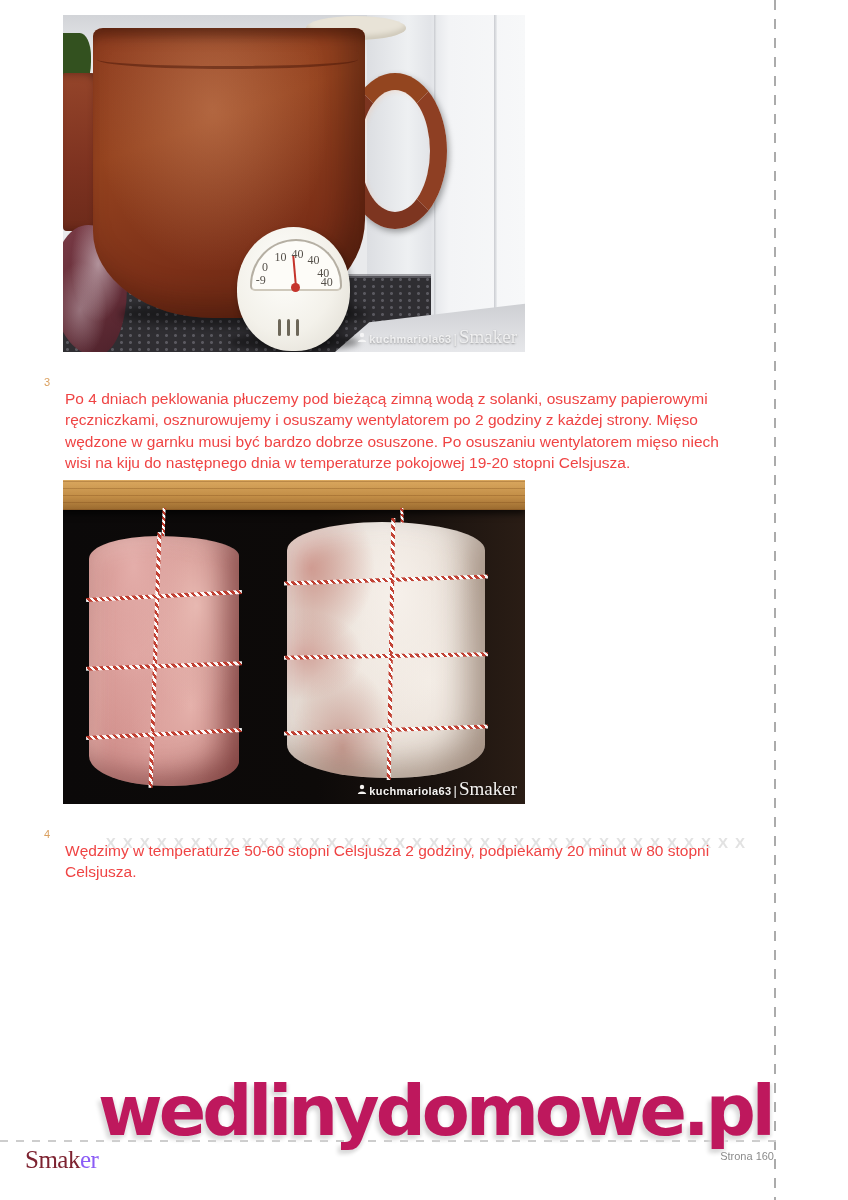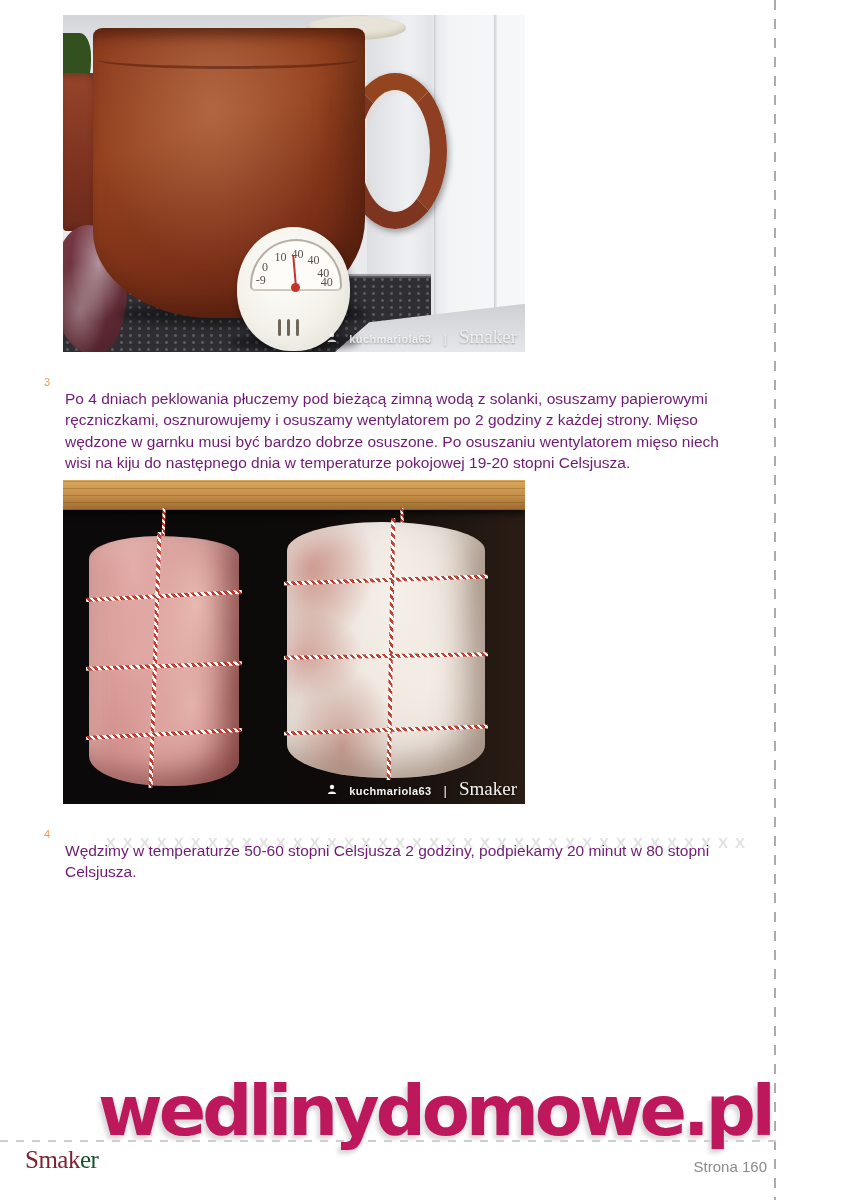--- a/index.html
+++ b/index.html
@@ -21,21 +21,21 @@
 
   
   .wm-big{position:absolute;left:98px;top:1070px;z-index:5;font-size:70px;font-weight:700;
           letter-spacing:-4px;color:#be185d;white-space:nowrap;
           font-family:"DejaVu Sans",sans-serif;
           text-shadow:-3px 4px 4px #d9d9d9,2px 2px 3px #e9e9e9;}
 
   
   .step-num{position:absolute;z-index:1;font-size:11px;color:#dba05f;}
   .step-text{position:absolute;z-index:1;width:700px;font-size:15.5px;line-height:21.5px;
-             color:#701a75;white-space:pre-line;}
+             color:#ef4444;white-space:pre-line;}
   #num3{left:44px;top:376px;} #text3{left:65px;top:372px;}
   #num4{left:44px;top:828px;} #text4{left:65px;top:824px;}
 
   
   .photo{position:absolute;left:63px;width:462px;overflow:hidden;z-index:1;}
   #photo1{top:15px;height:337px;background:#e9eaec;}
   #photo2{top:480px;height:324px;background:linear-gradient(90deg,#0b0909 0%,#0d0a09 55%,#1b130f 80%,#2a1d15 100%);}
 
   
   .ceiling{position:absolute;left:0;top:0;right:0;height:42px;
@@ -123,35 +123,35 @@
      box-shadow:inset -18px -14px 32px rgba(88,58,38,.4),inset 8px 10px 20px rgba(255,255,255,.4);}
   .twine{position:absolute;background:repeating-linear-gradient(50deg,#fff 0 2.5px,#bf3a2c 2.5px 5px);opacity:.95;}
   .twine.v{width:4px;top:-4px;bottom:-2px;}
   .twine.h{height:4px;left:-3px;right:-3px;}
   .ml-v{left:64px;transform:rotate(2deg);} 
   .ml-h1{top:58px;transform:rotate(-3deg);} .ml-h2{top:128px;transform:rotate(-2deg);} .ml-h3{top:196px;transform:rotate(-3deg);}
   .mr-v{left:102px;transform:rotate(1deg);}
   .mr-h1{top:56px;transform:rotate(-2deg);} .mr-h2{top:132px;transform:rotate(-1deg);} .mr-h3{top:206px;transform:rotate(-2deg);}
 
   
-  .credit{position:absolute;right:8px;bottom:4px;display:flex;align-items:baseline;gap:12px;z-index:5;}
+  .credit{position:absolute;right:8px;bottom:4px;display:flex;align-items:baseline;gap:2px;z-index:5;}
   .credit .user{font-size:11px;font-weight:bold;letter-spacing:.4px;}
   .credit .sep{font-size:13px;}
   .credit .brand{font-size:19px;font-family:"Liberation Serif",serif;}
   .credit.light{color:rgba(250,250,250,.82);text-shadow:0 1px 2px rgba(60,60,60,.45);}
   .credit.white{color:#f5f3f1;text-shadow:0 1px 2px rgba(0,0,0,.6);}
   .credit svg{align-self:center;}
 
   
   .footer{position:absolute;left:0;top:1146px;width:776px;height:30px;z-index:6;}
   .logo{position:absolute;left:25px;top:0;font-family:"Liberation Serif",serif;font-size:25px;letter-spacing:-.5px;}
-  .logo .p1{color:#7d2230;} .logo .p2{color:#14532d;}
+  .logo .p1{color:#7d2230;} .logo .p2{color:#8b5cf6;}
   .doc-title{position:absolute;left:0;right:0;top:5px;text-align:center;
      font-family:"Liberation Serif",serif;font-style:italic;font-size:15.5px;color:#9a9a9a;}
-  .page-num{position:absolute;right:9px;top:4px;font-size:15px;color:#8b8b8b;margin-top:8px;}
+  .page-num{position:absolute;right:2px;top:4px;font-size:11px;color:#8b8b8b;}
 </style>
 </head>
 <body>
 
 <div class="page">
 
   <div class="vdash"></div>
   <div class="hdash"></div>
 
   <div class="wm-row exes">XXXXXXXXXXXXXXXXXXXXXXXXXXXXXXXXXXXXXX</div>

